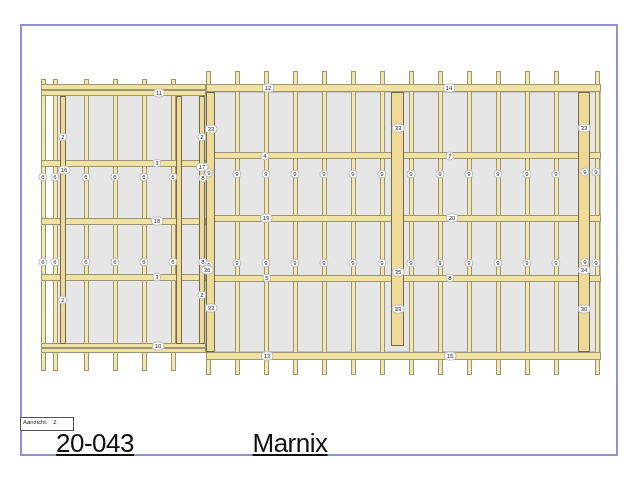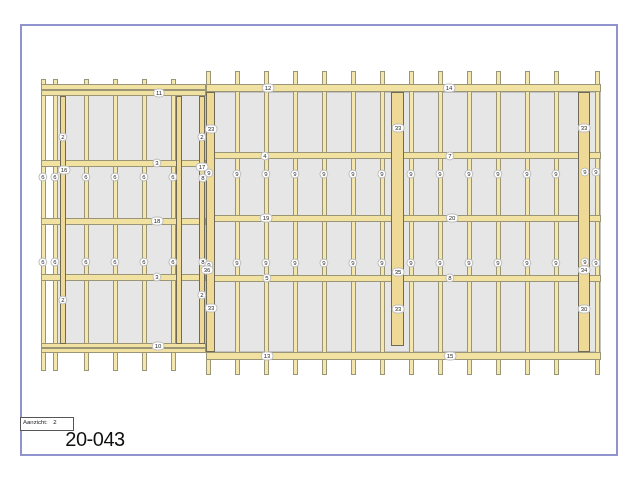--- a/index.html
+++ b/index.html
@@ -7,22 +7,22 @@
           font-family:"Liberation Sans",sans-serif;}
   #sheet{position:absolute;box-sizing:border-box;background:#fff;}
   .abs{position:absolute;box-sizing:border-box;}
   .panel{background:#e6e6e6;border:1px solid #c3c3c3;}
   .stud{background:#f4e7ae;border:1px solid #9b9577;}
   .rail{background:#f2e2a2;border:1px solid #9b9577;}
   .post{background:#eeda96;border:1px solid #6f6a55;}
   .part-label{position:absolute;transform:translate(-50%,-50%);background:#ffffff;
       border:1px solid #bdbdbd;border-radius:5px;font-size:6px;line-height:7px;
       padding:0 2px;color:#333;white-space:nowrap;z-index:30;}
-  .title-text{position:absolute;color:#111;font-size:20px;letter-spacing:-0.5px;
-      text-align:center;white-space:nowrap;}
+  .title-text{position:absolute;color:#111;font-size:26px;letter-spacing:-0.5px;
+      text-align:center;white-space:nowrap;text-decoration:underline;}
   #viewbox{position:absolute;left:20px;top:417px;width:54px;height:14px;
       border:1px solid #555;background:#fff;font-size:6px;line-height:7px;color:#222;
       padding:1px 2px;box-sizing:border-box;white-space:nowrap;overflow:hidden;}
 </style>
 </head>
 <body>
 
 <div id="screen">
   <div id="sheet" style="left: 20px; top: 24px; width: 598px; height: 432px; border: 2px solid rgb(145, 147, 206);"></div>
   <div id="frame-layer">
@@ -141,13 +141,14 @@
       <div class="part-label" style="left: 584px; top: 270px;">34</div>
       <div class="part-label" style="left: 584px; top: 309px;">30</div>
     </div>
 
   <div id="viewbox">
     <span>Aanzicht:</span>
     <span style="margin-left:4px;">2</span>
   </div>
 
   <div class="title-text" style="left:45px;top:428px;width:100px;">20-043</div>
+  <div class="title-text" style="left:240px;top:428px;width:100px;">Marnix</div>
 </div>
 
 </body></html>

